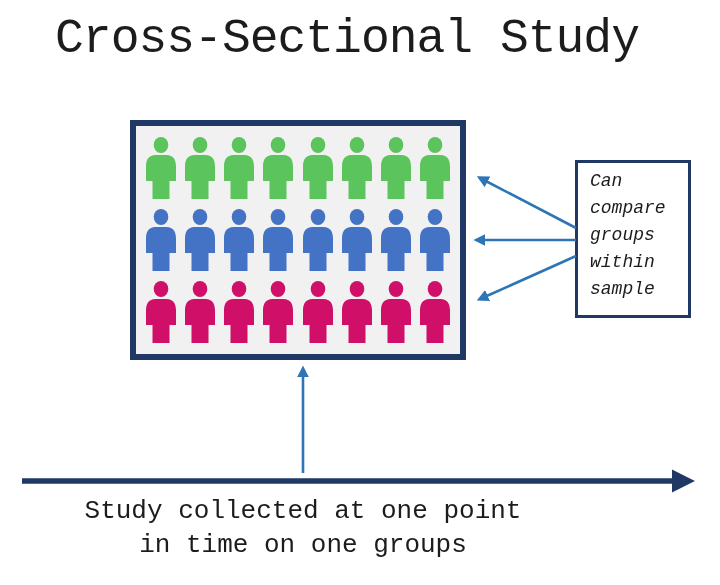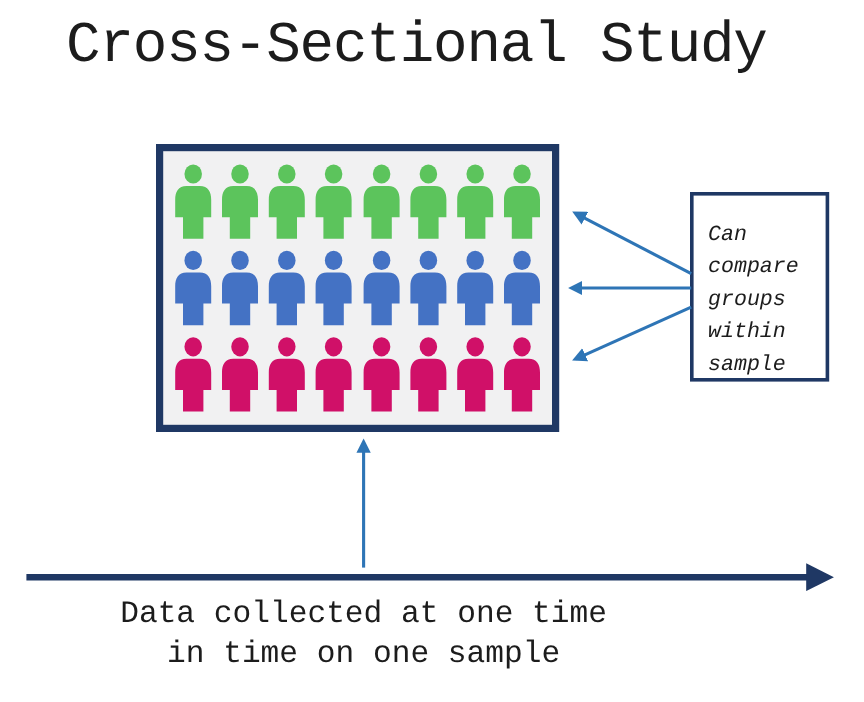--- a/index.html
+++ b/index.html
@@ -22,21 +22,21 @@
     position:absolute;left:130px;top:120px;width:336px;height:240px;
     box-sizing:border-box;border:6px solid var(--navy);background:var(--box-bg);
     padding:2px 4px;
   }
   .sample-grid{display:flex;flex-direction:column;justify-content:space-evenly;height:100%;}
   .person-row{display:flex;justify-content:space-evenly;align-items:center;}
   .person{width:36px;height:64px;display:block;}
   .note-box{
     position:absolute;left:575px;top:160px;width:116px;height:158px;
     box-sizing:border-box;border:3px solid var(--navy);background:var(--note-bg);
-    padding:20px 4px 0 12px;
+    padding:5px 4px 0 12px;
   }
   .note-text{
     font-style:italic;font-size:18px;line-height:27px;color:var(--ink);
   }
   .overlay{position:absolute;left:0;top:0;width:720px;height:585px;pointer-events:none;}
   .steel-line{stroke:var(--steel);stroke-width:2.6;fill:none;}
   .navy-line{stroke:var(--navy);stroke-width:5.5;fill:none;}
   .ah-steel{fill:var(--steel);}
   .ah-navy{fill:var(--navy);}
   .caption{
@@ -152,17 +152,17 @@
       </marker>
     </defs>
     <line class="steel-line" x1="576" y1="228" x2="480" y2="178" marker-end="url(#ah-steel)"></line>
     <line class="steel-line" x1="576" y1="240" x2="477" y2="240" marker-end="url(#ah-steel)"></line>
     <line class="steel-line" x1="576" y1="256" x2="480" y2="299" marker-end="url(#ah-steel)"></line>
     <line class="steel-line" x1="303" y1="473" x2="303" y2="369" marker-end="url(#ah-steel)"></line>
     <line class="navy-line" x1="22" y1="481" x2="688" y2="481" marker-end="url(#ah-navy)"></line>
   </svg>
 
   <div class="caption">
-    <div>Data collected at one time</div>
-    <div>in time on one sample</div>
+    <div>Study collected at one point</div>
+    <div>in time on one groups</div>
   </div>
 
 </div>
 
 </body></html>

